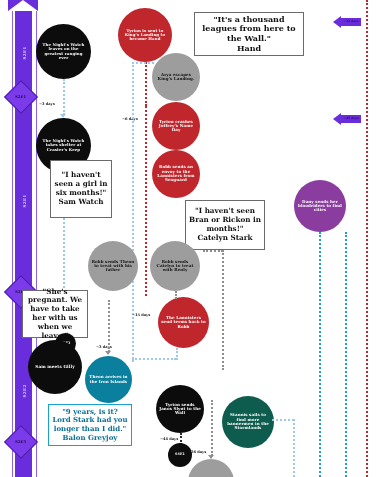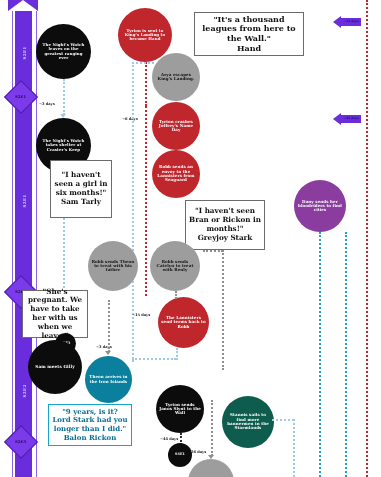--- a/index.html
+++ b/index.html
@@ -96,21 +96,21 @@
   <div class="arrowhead" style="left:60px;top:114px;border-top:4px solid #9ec9e8;"></div>
   <div class="daylbl" style="left:39px;top:102px;">~3 days</div>
 
   <div class="node n-black" style="left:36px;top:118px;width:55px;height:55px;">
     <span style="font-size:3.9px;">The Night's Watch takes shelter at Craster's Keep</span>
   </div>
 
   <div class="quote" style="left:50px;top:160px;width:62px;height:58px;">
     <p style="font-size:7.2px;">
       <span>"I haven't seen a girl in six months!"</span><br>
-      <span>Sam Tarly</span>
+      <span>Sam Watch</span>
     </p>
   </div>
 
   <div class="vdot d-blue" style="left:63px;top:218px;height:70px;"></div>
 
   <div class="quote" style="left:22px;top:290px;width:66px;height:48px;">
     <p style="font-size:7.2px;">
       <span>"She's pregnant. We have to take her with us when we leave."</span>
     </p>
   </div>
@@ -119,21 +119,21 @@
     <span style="font-size:3.4px;">S2E3</span>
   </div>
 
   <div class="node n-black" style="left:28px;top:340px;width:54px;height:54px;">
     <span style="font-size:4.2px;">Sam meets Gilly</span>
   </div>
 
   <div class="quote quote-teal" style="left:48px;top:404px;width:84px;height:42px;">
     <p style="font-size:7px;">
       <span>"9 years, is it? Lord Stark had you longer than I did."</span><br>
-      <span>Balon Rickon</span>
+      <span>Balon Greyjoy</span>
     </p>
   </div>
 
   <div class="daylbl" style="left:96px;top:345px;">~3 days</div>
   <div class="vdot d-gray" style="left:108px;top:300px;height:52px;"></div>
   <div class="arrowhead" style="left:105px;top:351px;border-top:4px solid #8f8f8f;"></div>
   <div class="node n-teal" style="left:85px;top:356px;width:47px;height:47px;">
     <span style="font-size:4px;">Theon arrives in the Iron Islands</span>
   </div>
 
@@ -155,21 +155,21 @@
     <span style="font-size:4px;">Robb sends an envoy to the Lannisters from Seaguard</span>
   </div>
 
   <div class="vdot d-red" style="left:145px;top:106px;height:190px;"></div>
   <div class="vdot d-blue" style="left:132px;top:62px;height:300px;"></div>
   <div class="hdot d-blue" style="left:132px;top:62px;width:22px;"></div>
 
   <div class="quote" style="left:185px;top:200px;width:80px;height:50px;">
     <p style="font-size:7.2px;">
       <span>"I haven't seen Bran or Rickon in months!"</span><br>
-      <span>Greyjoy Stark</span>
+      <span>Catelyn Stark</span>
     </p>
   </div>
 
   <div class="node n-gray" style="left:88px;top:241px;width:50px;height:50px;">
     <span style="font-size:4px;">Robb sends Theon to treat with his father</span>
   </div>
 
   <div class="node n-gray" style="left:150px;top:241px;width:50px;height:50px;">
     <span style="font-size:4px;">Robb sends Catelyn to treat with Renly</span>
   </div>

